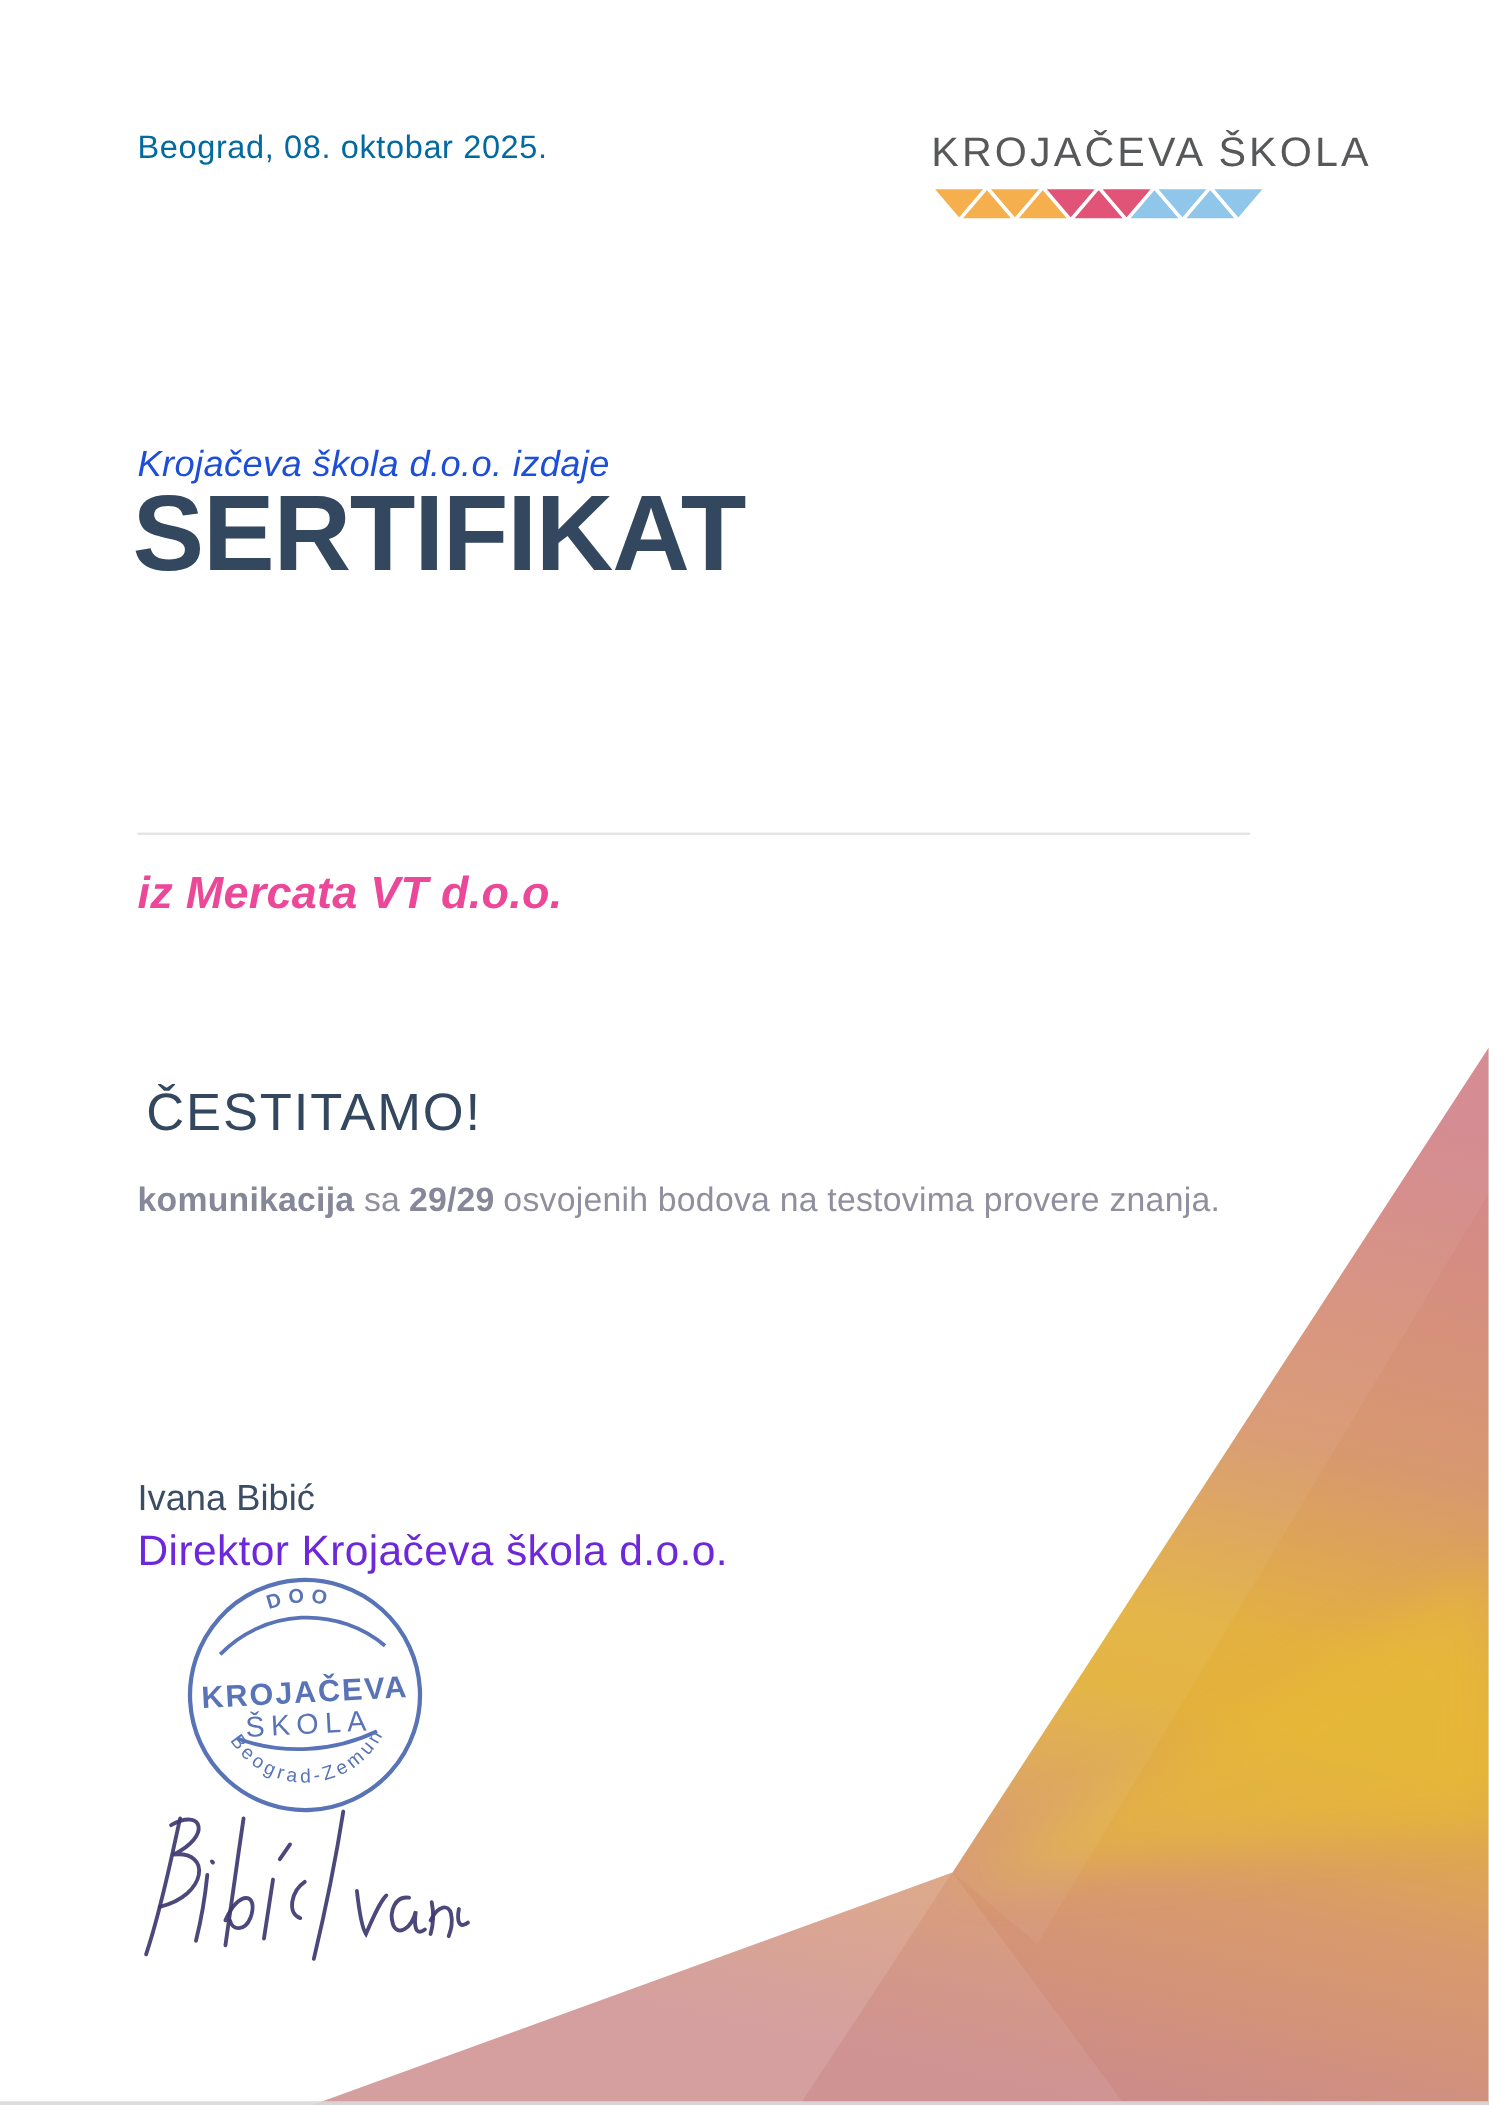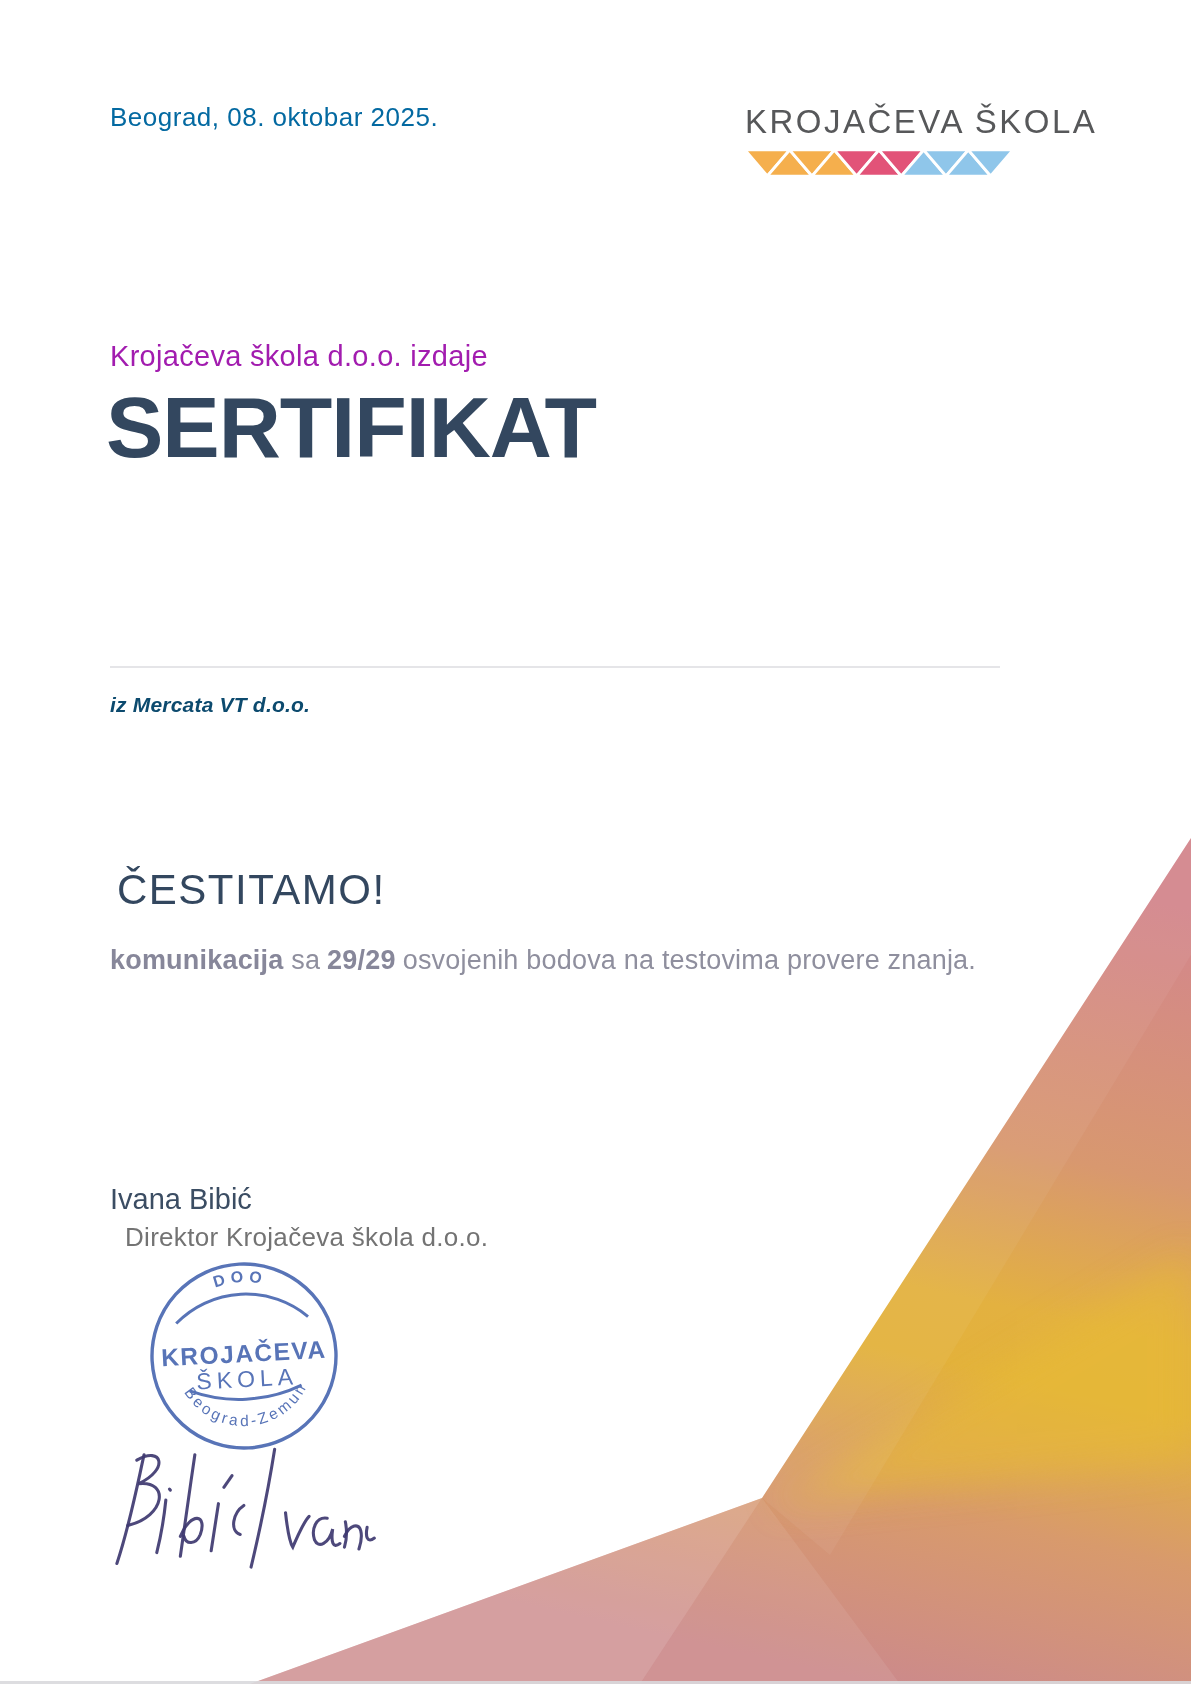--- a/index.html
+++ b/index.html
@@ -19,62 +19,62 @@
 
   .logo{position:absolute;top:60px;right:176px;width:270px;text-align:right;}
   .logo-text{
     font-size:33px;color:#57585A;letter-spacing:2.5px;white-space:nowrap;
     font-weight:400;
     margin-top:43px;
   }
   .logo-strip{margin-top:6px;display:block;}
 
   .issuer-line{
-    position:absolute;left:110px;top:340px;
-    font-size:29px;color:#a21caf;letter-spacing:.3px;
+    position:absolute;left:110px;top:356px;
+    font-size:29px;color:#1d4ed8;letter-spacing:.3px;font-style:italic;
   }
   .big-title{
     position:absolute;left:106px;top:378px;
     font-size:86px;font-weight:bold;color:#33475F;letter-spacing:-1px;
   }
 
   .name-underline{
     position:absolute;left:110px;top:666px;width:890px;height:2px;
     background:#E5E5E8;
   }
   .recipient-name{
     position:absolute;left:108px;top:578px;z-index:2;
     font-family:"DejaVu Serif", serif;font-style:italic;font-weight:bold;
     font-size:64px;color:#344A5E;letter-spacing:4px;word-spacing:26px;
     white-space:nowrap;
   }
   .recipient-company{
     position:absolute;left:110px;top:693px;
-    font-size:21px;font-style:italic;font-weight:bold;color:#0c4a6e;
+    font-size:36px;font-style:italic;font-weight:bold;color:#ec4899;
     letter-spacing:.2px;
   }
 
   .congrats{
     position:absolute;left:117px;top:866px;
     font-size:42px;color:#33475F;letter-spacing:1.5px;font-weight:400;
   }
   .body-text{
     position:absolute;left:110px;top:940px;width:910px;
     font-size:27px;line-height:41px;color:#8F8F9E;letter-spacing:.2px;
   }
   .body-text b{color:#87879A;font-weight:bold;}
   .score{margin:0 7px;text-align:center;}
 
   .signatory-name{
     position:absolute;left:110px;top:1183px;
     font-size:29px;color:#3B4D63;
   }
   .signatory-role{
-    position:absolute;left:125px;top:1222px;
-    font-size:26px;color:#737373;letter-spacing:.3px;
+    position:absolute;left:110px;top:1222px;
+    font-size:34px;color:#6d28d9;letter-spacing:.3px;
   }
 
   .stamp{position:absolute;left:146px;top:1258px;opacity:.88;transform:rotate(-3deg);}
   .stamp .ring{fill:none;stroke:#4161AE;stroke-width:3.4;}
   .stamp .arc{fill:none;stroke:#4161AE;stroke-width:3;}
   .stamp text{fill:#4161AE;}
   .stamp .t-top{font-size:16px;letter-spacing:5px;font-weight:bold;}
   .stamp .t-c1{font-size:24.5px;font-weight:bold;letter-spacing:1.5px;}
   .stamp .t-c2{font-size:23px;letter-spacing:5px;}
   .stamp .t-bot{font-size:15.5px;letter-spacing:3px;}

